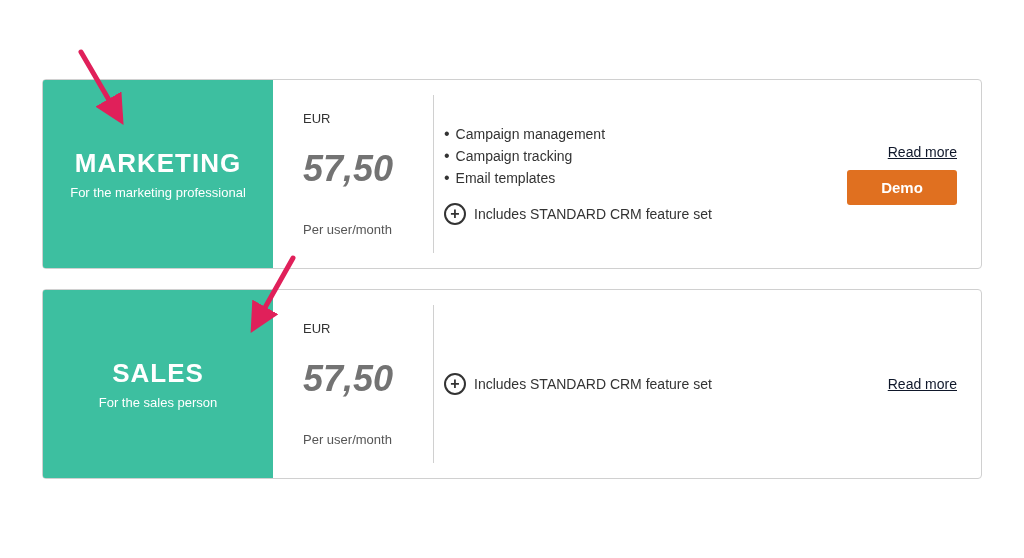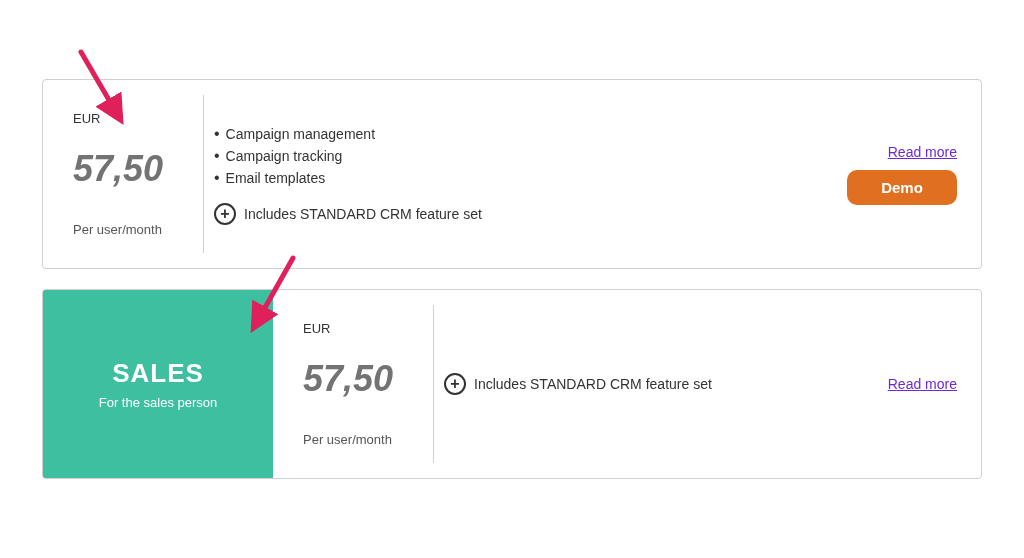--- a/index.html
+++ b/index.html
@@ -149,34 +149,34 @@
       display: flex;
       flex-direction: column;
       align-items: flex-end;
       justify-content: center;
       padding: 20px 24px 20px 10px;
       gap: 10px;
       min-width: 140px;
     }
 
     .read-more-link {
-      color: #6d28d9;
+      color: #0f172a;
       font-size: 14px;
       text-decoration: underline;
       cursor: pointer;
       background: none;
       border: none;
       padding: 0;
     }
 
     .action-btn {
       background: #e07020;
       color: #fff;
       border: none;
-      border-radius: 10px;
+      border-radius: 3px;
       padding: 9px 24px;
       font-size: 15px;
       font-weight: 600;
       cursor: pointer;
       min-width: 110px;
       text-align: center;
     }
 
     .divider-vert {
       width: 1px;
@@ -193,20 +193,24 @@
     <svg width="90" height="90" viewBox="0 0 90 90">
       <defs>
         <marker id="arrowhead1" markerWidth="6" markerHeight="6" refX="3" refY="3" orient="auto">
           <polygon points="0 0, 6 3, 0 6" fill="#e0205a"></polygon>
         </marker>
       </defs>
       <line x1="20" y1="10" x2="55" y2="70" stroke="#e0205a" stroke-width="5" marker-end="url(#arrowhead1)" stroke-linecap="round"></line>
     </svg>
   </div>
 
+  <div class="plan-header">
+    <span class="plan-title">MARKETING</span>
+    <span class="plan-subtitle">For the marketing professional</span>
+  </div>
 
   <div class="plan-price">
     <span class="currency">EUR</span>
     <span class="amount">57,50</span>
     <span class="period">Per user/month</span>
   </div>
 
   <div class="divider-vert"></div>
 
   <div class="plan-features">

